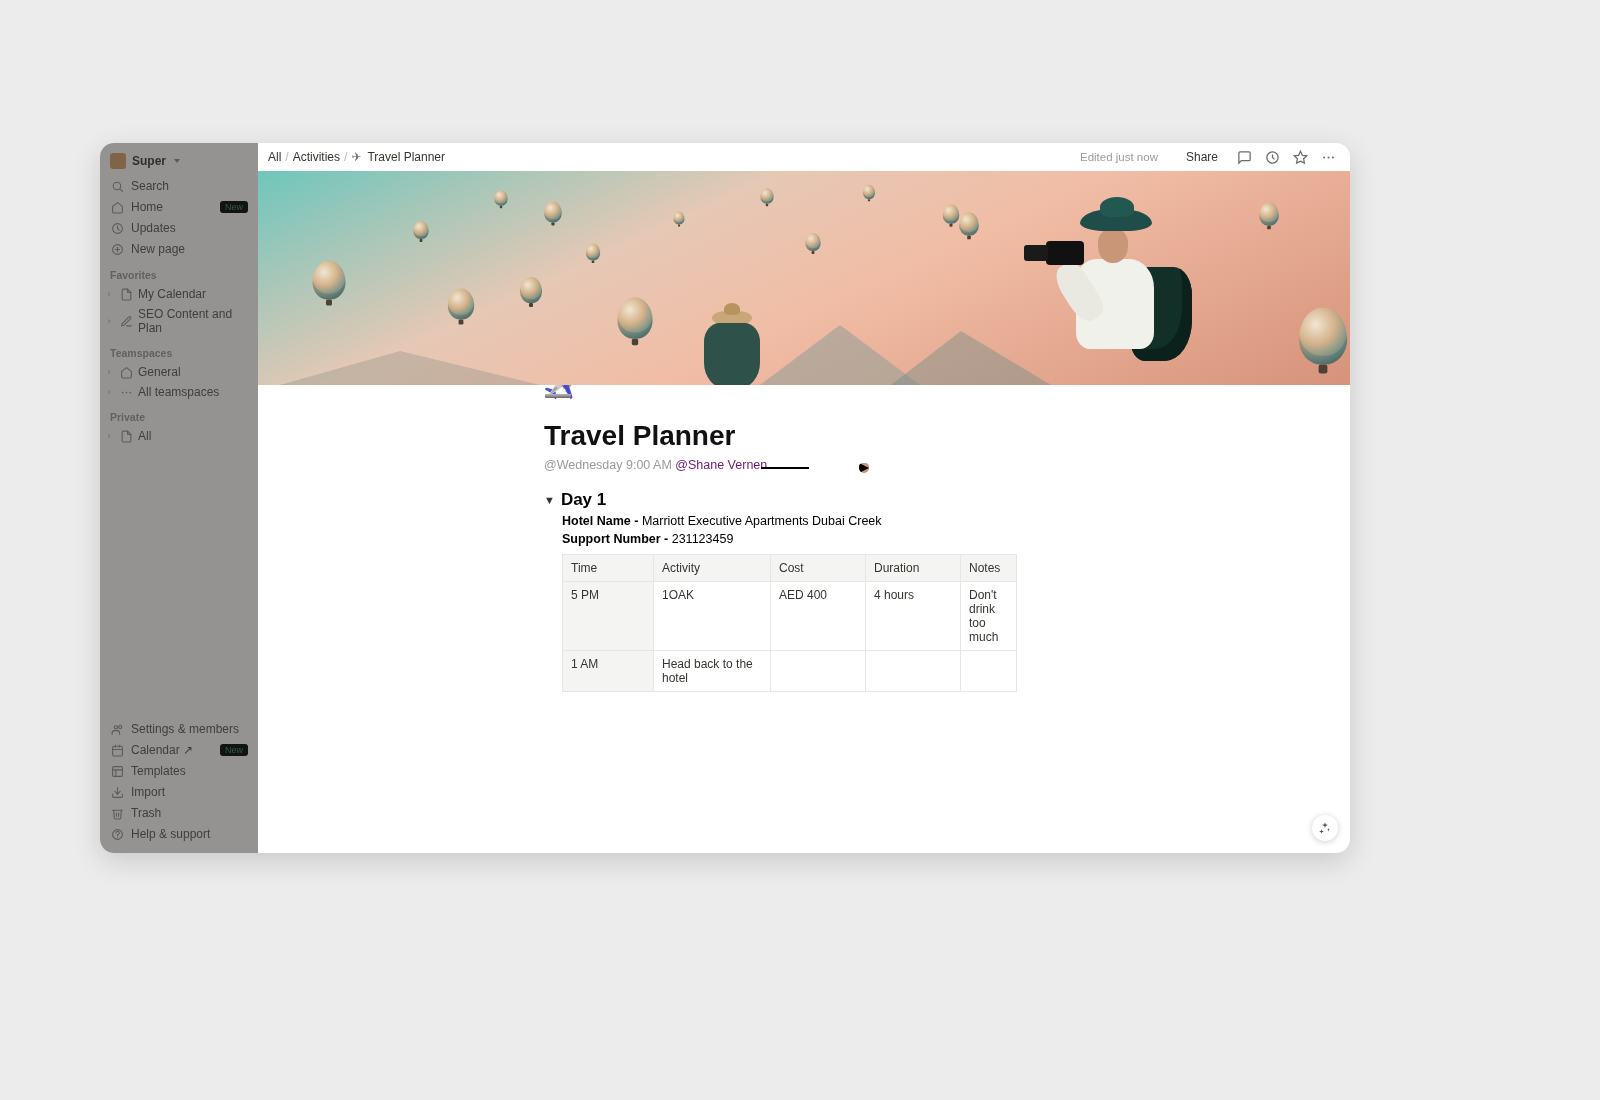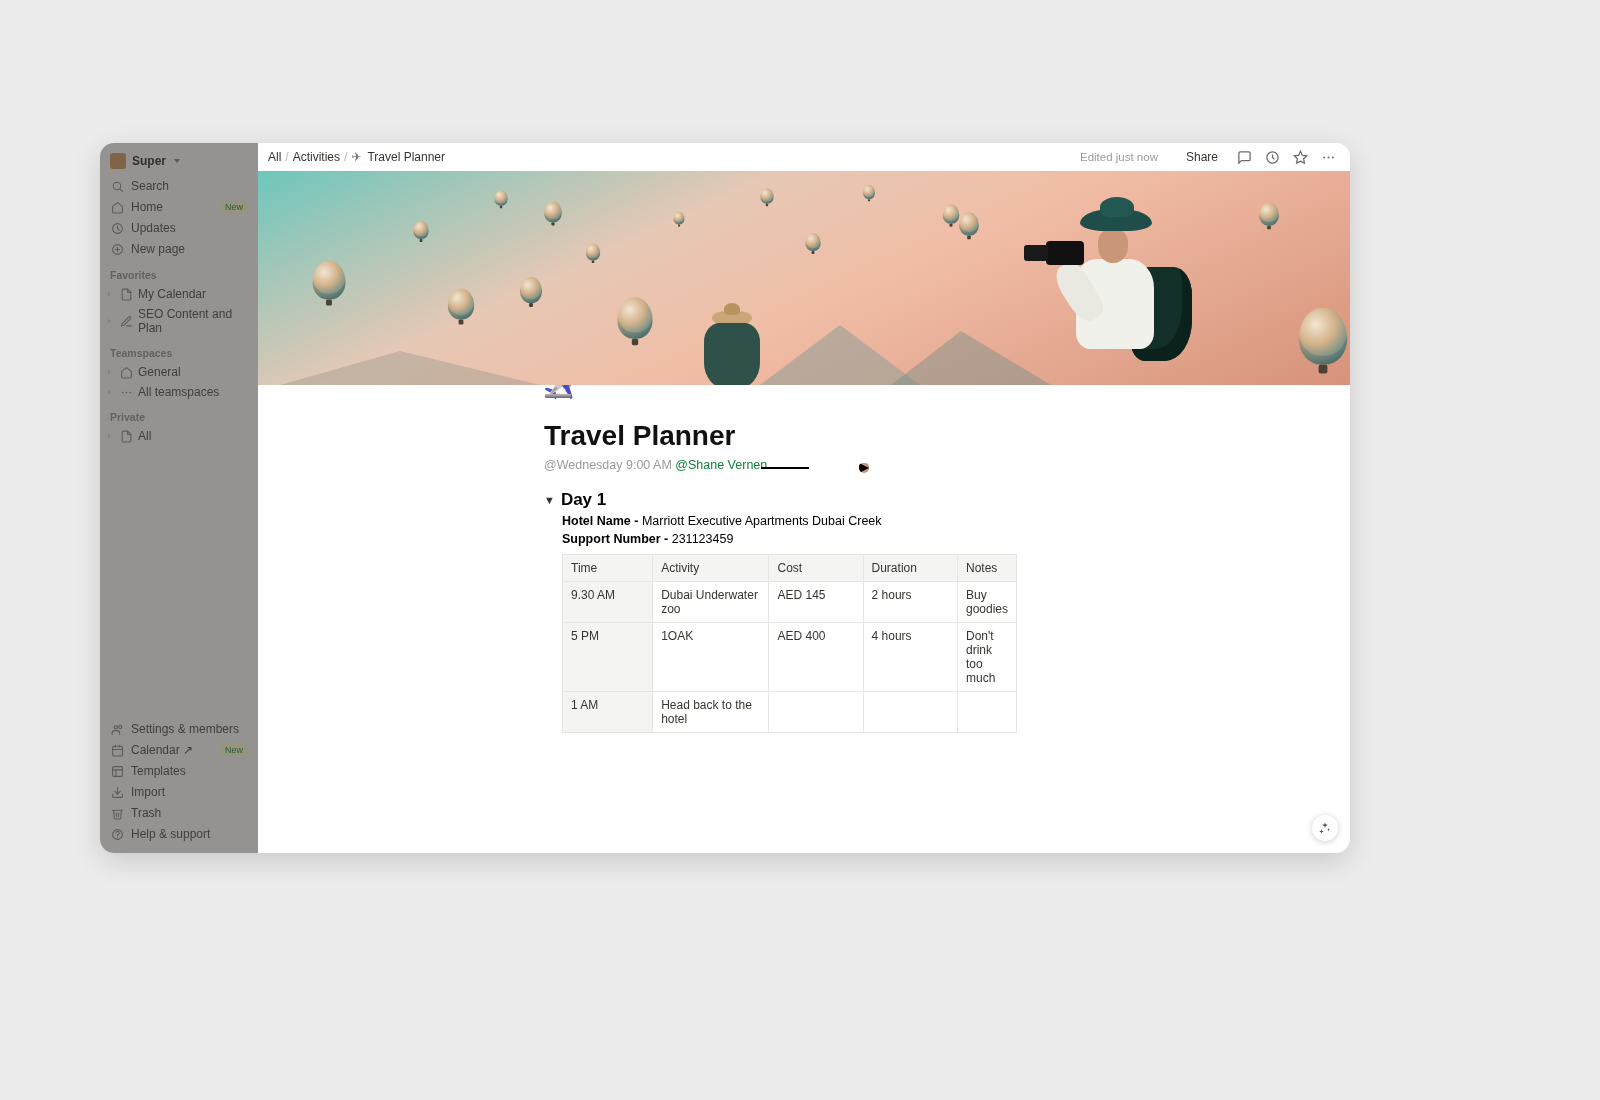--- a/index.html
+++ b/index.html
@@ -36,21 +36,21 @@
   .sidebar .overlay{
     position:absolute;inset:0;background:rgba(40,40,40,.48);pointer-events:none;
   }
   .ws-row{display:flex;align-items:center;gap:6px;padding:3px 10px;margin-bottom:4px;}
   .ws-badge{width:16px;height:16px;border-radius:3px;background:#d49b66;}
   .ws-name{font-weight:600;}
   .ws-caret{width:0;height:0;border-left:3px solid transparent;border-right:3px solid transparent;border-top:4px solid #888;margin-left:2px;}
   .nav-item{display:flex;align-items:center;gap:7px;padding:3px 10px;color:#55534e;border-radius:3px;margin:1px 0;}
   .nav-item .ic{width:14px;height:14px;display:flex;align-items:center;justify-content:center;color:#8a8a86;}
   .nav-item .lab{flex:1;}
-  .pill{font-size:9px;background:#fef9c3;color:#2f8a57;padding:1px 5px;border-radius:3px;}
+  .pill{font-size:9px;background:#000000;color:#2f8a57;padding:1px 5px;border-radius:3px;}
   .section-label{font-size:10.5px;font-weight:600;color:#99958f;padding:9px 10px 3px 10px;}
   .tree-item{display:flex;align-items:center;gap:5px;padding:3px 6px 3px 4px;color:#55534e;}
   .tree-item .caret{width:10px;color:#a3a29e;font-size:9px;text-align:center;}
   .tree-item .pic{width:14px;height:14px;display:flex;align-items:center;justify-content:center;color:#8a8a86;}
   .tree-item .lab{flex:1;}
   .footer-block{position:absolute;bottom:8px;left:0;right:0;}
   
   .main{flex:1;display:flex;flex-direction:column;position:relative;}
   .topbar{
     height:28px;display:flex;align-items:center;
@@ -100,21 +100,21 @@
   .balloon:after{content:"";position:absolute;left:42%;top:100%;width:4px;height:4px;background:#4c4136;border-radius:1px;}
   
   .page-body{flex:1;padding:0 0 30px 0;overflow:auto;}
   .page-inner{max-width:520px;margin:0 auto;padding-left:18px;padding-right:18px;}
   .page-icon{margin-top:-13px;margin-left:-1px;width:34px;height:30px;position:relative;}
   .plane{font-size:26px;line-height:1;filter:hue-rotate(40deg);}
   .decoy{position:absolute;left:2px;top:22px;width:26px;height:4px;background:linear-gradient(#bbb,#666);border-radius:1px;}
   .title{font-size:28px;font-weight:700;margin:18px 0 6px 0;color:#111;}
   .meta-line{font-size:12.5px;color:#9a9a96;margin-bottom:18px;}
   .meta-line .at{color:#9a9a96;}
-  .meta-line .mention{color:#15803d;}
+  .meta-line .mention{color:#701a75;}
   .arrow-annot{position:absolute;left:503px;top:320px;width:60px;height:10px;}
   .arrow-annot .shaft{position:absolute;left:0;top:4px;width:48px;height:2px;background:#000;}
   .arrow-annot .head{position:absolute;right:0;top:0;width:0;height:0;border-top:5px solid transparent;border-bottom:5px solid transparent;border-left:10px solid #000;}
   .toggle-row{display:flex;align-items:center;gap:6px;margin-bottom:4px;}
   .toggle-caret{font-size:11px;color:#333;}
   .h2{font-size:17px;font-weight:700;}
   .kv{font-size:12.5px;margin:4px 0 4px 18px;}
   .kv b{font-weight:700;}
   .kv span{font-weight:400;}
   table.sched{
@@ -428,27 +428,20 @@
               <tr id="thead-row">
                 <th>Time</th>
                 <th>Activity</th>
                 <th>Cost</th>
                 <th>Duration</th>
                 <th>Notes</th>
               </tr>
             </thead>
           <tbody id="tbody">
               <tr>
-                <td class="time">9.30 AM</td>
-                <td class="act">Dubai Underwater zoo</td>
-                <td class="cost">AED 145</td>
-                <td class="dur">2 hours</td>
-                <td>Buy goodies</td>
-              </tr>
-              <tr>
                 <td class="time">5 PM</td>
                 <td class="act">1OAK</td>
                 <td class="cost">AED 400</td>
                 <td class="dur">4 hours</td>
                 <td>Don't drink too much</td>
               </tr>
               <tr>
                 <td class="time">1 AM</td>
                 <td class="act">Head back to the hotel</td>
                 <td class="cost"></td>

